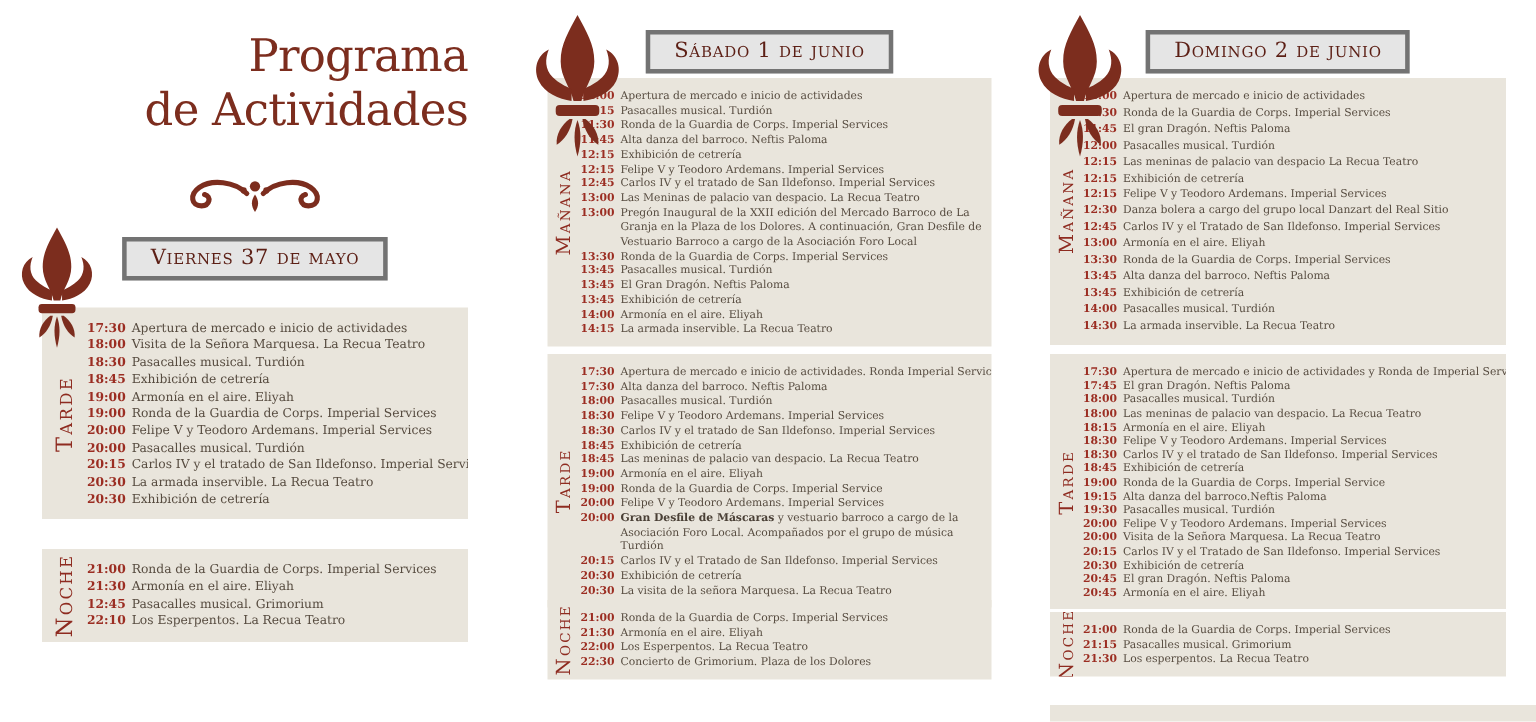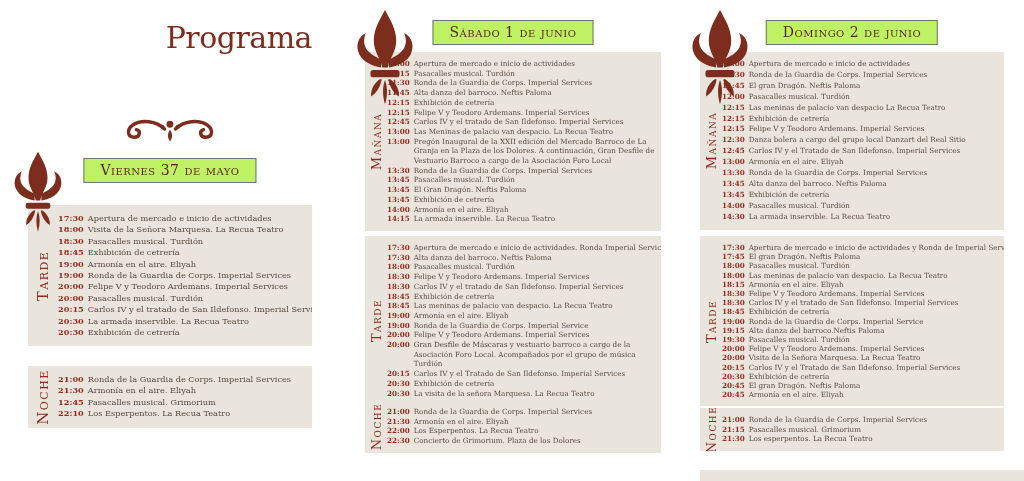--- a/index.html
+++ b/index.html
@@ -8,21 +8,21 @@
   .col{position:absolute;top:0;height:481px;}
   .col-viernes{left:28px;width:284px;}
   .col-sabado{left:365px;width:296px;}
   .col-domingo{left:700px;width:304px;}
 
   .main-title{position:absolute;top:20px;left:0;right:0;text-align:right;
     color:#7c2d1e;font-size:30px;line-height:36px;letter-spacing:-0.5px;}
   .ornament{position:absolute;top:114px;left:50%;transform:translateX(-50%);}
 
   .banner{position:absolute;left:50%;transform:translateX(-50%);
-    background:#bef264;border:1px solid #737373;color:#5c1f15;
+    background:#e5e5e5;border:3px solid #737373;color:#5c1f15;
     font-variant:small-caps;font-size:14px;line-height:23px;height:23px;
     padding:0 16px;white-space:nowrap;letter-spacing:0.5px;text-align:center;z-index:2;}
   .col-viernes .banner{top:158px;}
   .col-sabado .banner,.col-domingo .banner{top:20px;}
 
   .fleur{position:absolute;z-index:3;}
   .col-sabado .fleur,.col-domingo .fleur{left:-13px;top:8px;}
   .col-viernes .fleur{left:-18px;top:150px;}
 
   .section{position:absolute;left:0;right:0;background:#e9e5dc;z-index:1;
@@ -39,31 +39,32 @@
     font-variant:small-caps;font-size:13px;letter-spacing:1.5px;}
   .col-viernes .vlabel span{font-size:15px;}
 
   .event{display:flex;gap:4px;line-height:9.7px;font-size:7.2px;}
   .col-viernes .event{font-size:8.2px;line-height:11.4px;}
   .domingo .tarde .event{line-height:9.2px;}
   .domingo .manana .event{line-height:10.9px;}
   .time{font-weight:bold;color:#9b2d22;flex:0 0 auto;}
   .desc{color:#574c40;white-space:nowrap;}
   .desc.wrap{white-space:normal;}
-  .desc strong{font-weight:normal;color:#4a4036;}
+  .desc strong{font-weight:bold;color:#4a4036;}
 
   .bottom-strip{position:absolute;left:700px;top:470px;width:324px;height:11px;
     background:#e9e5dc;}
 </style>
 </head>
 <body>
 
 <div class="col col-viernes viernes">
   <div class="main-title">
     <div>Programa</div>
+    <div>de Actividades</div>
   </div>
   <svg class="ornament" width="96" height="30" viewBox="0 0 140 40">
     <g stroke="#7c2d1e" stroke-width="5" fill="none" stroke-linecap="round">
       <path d="M62 20 C50 8 28 6 16 14 C6 21 8 32 18 32 C26 32 28 23 21 21"></path>
       <path d="M78 20 C90 8 112 6 124 14 C134 21 132 32 122 32 C114 32 112 23 119 21"></path>
     </g>
     <g fill="#7c2d1e">
       <circle cx="70" cy="13" r="5"></circle>
       <circle cx="59" cy="17" r="3"></circle>
       <circle cx="81" cy="17" r="3"></circle>

